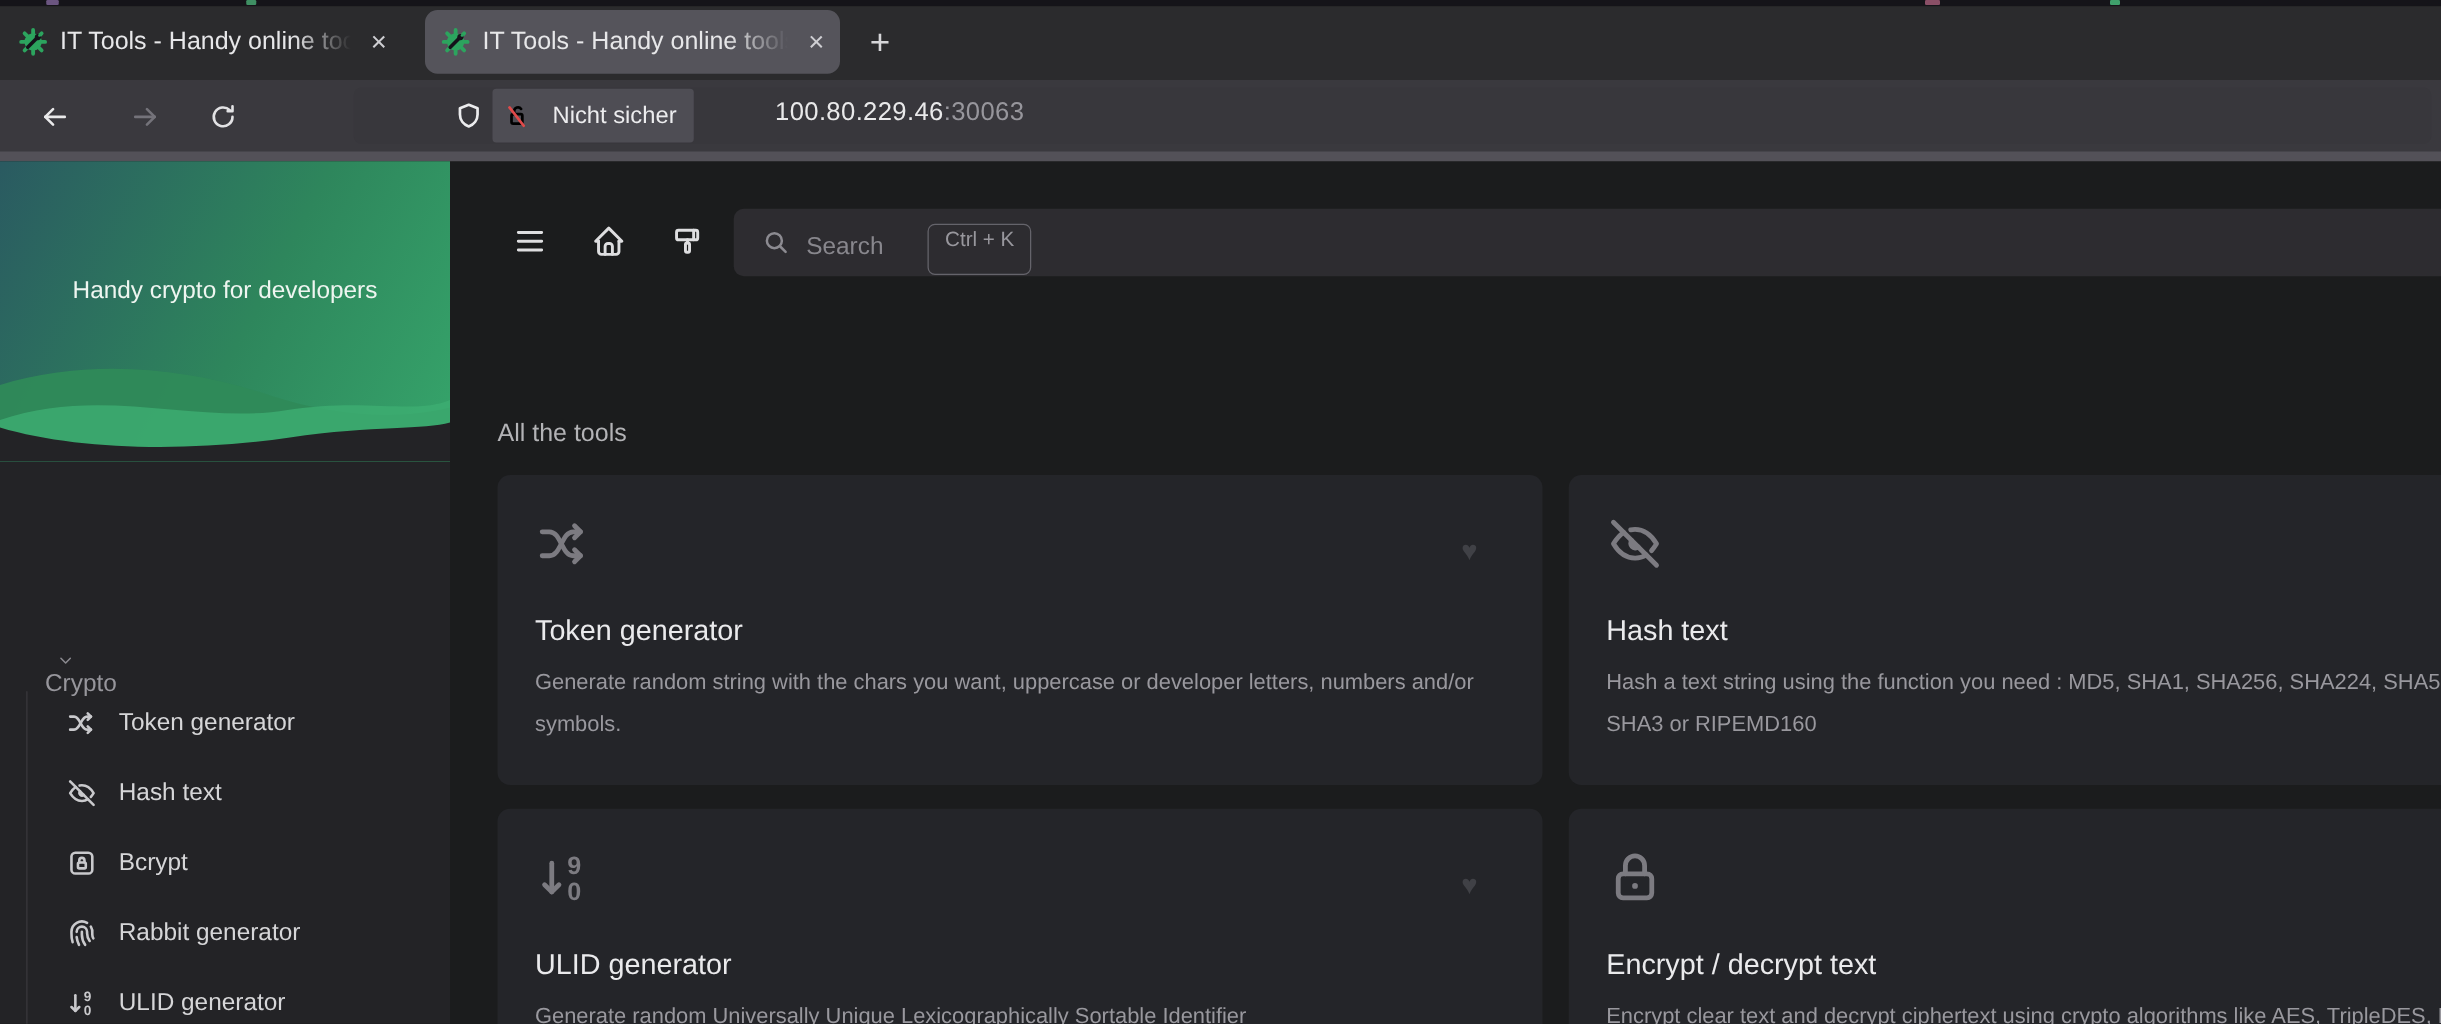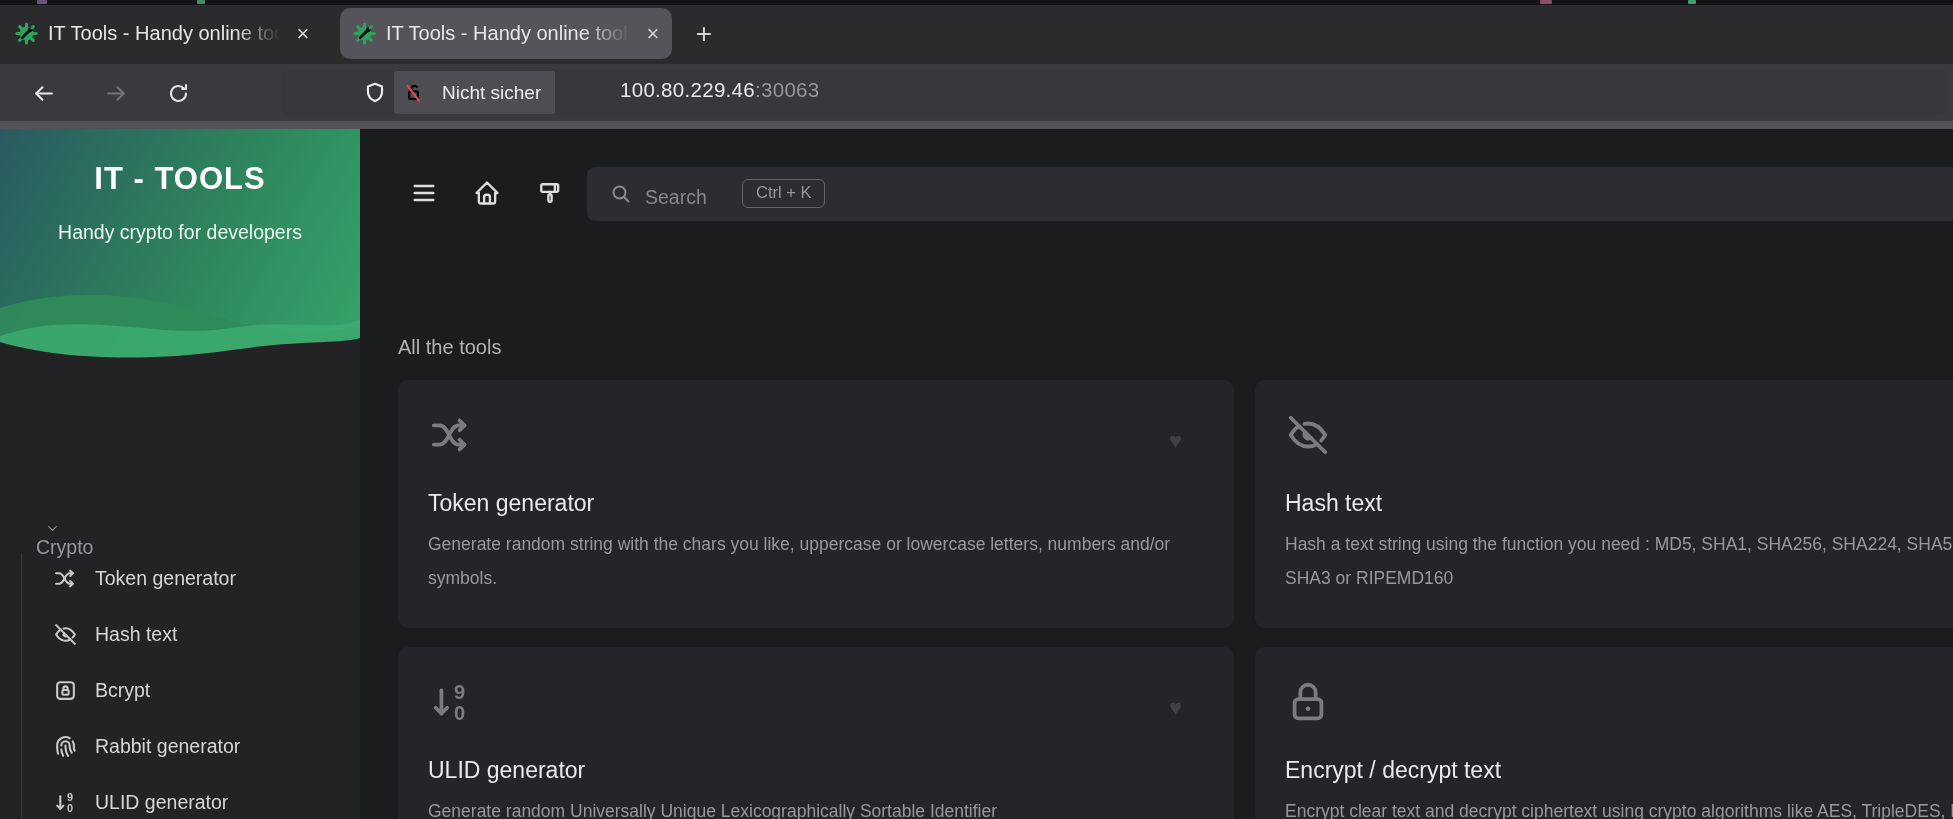--- a/index.html
+++ b/index.html
@@ -61,21 +61,21 @@
   .hdr-btn svg { width:28px; height:28px; }
   #menu-toggle { left:410px; }
   #home-btn { left:473px; }
   #theme-btn { left:536px; }
   #searchbox { left:587px; top:167px; width:1400px; height:54px; background:#2d2c30; border-radius:8px; }
   #searchbox svg { position:absolute; left:22px; top:15px; width:24px; height:24px; color:#8c8b91; }
   #search-input { position:absolute; left:58px; top:0; width:640px; height:60px; background:transparent;
                   border:none; outline:none; font-size:19.5px; color:#e6e6e8;
                   font-family:"Liberation Sans","DejaVu Sans",sans-serif; }
   #search-input::placeholder { color:#88878d; }
-  #search-kbd { position:absolute; left:155px; top:12px; padding:3px 13px 5px;
+  #search-kbd { position:absolute; left:155px; top:12px; padding:3px 13px 17px;
                 border:1px solid #65646b; border-radius:6px; font-size:16.5px; color:#98979d; }
 
   
   #page-heading { left:398px; top:336px; font-size:20px; color:#b3b3b6; }
   #cards { left:398px; top:380px; display:grid; grid-template-columns:836px 836px;
            grid-auto-rows:248px; gap:19px 21px; }
   .card { position:relative; background:#242529; border-radius:10px; padding:26px 30px; }
   .card-icon { width:46px; height:46px; color:#7c7b81; margin-top:6px; }
   .card-title { margin-top:28px; font-size:23px; color:#eaeaec; }
   .card-desc { margin-top:10px; font-size:17.5px; line-height:34px; color:#99989e; max-width:790px; }
@@ -165,21 +165,20 @@
     <path d="M10.5 10.5V8.2A2.8 2.8 0 0 1 15.6 6.6"></path>
     <path d="M7 5.5l10.5 13.5" stroke="#e04a4a"></path>
   </svg>
   <span id="sec-badge-label">Nicht sicher</span>
 </div>
 <div id="url-text" class="abs"><span>100.80.229.46</span><span class="port">:30063</span></div>
 <div id="toolbar-border" class="abs"></div>
 
 <div id="sidebar" class="abs">
   <div id="greenhead" class="abs">
-    <div id="app-title" class="abs">IT - TOOLS</div>
     <div id="app-subtitle" class="abs">Handy crypto for developers</div>
     <svg id="waves" class="abs" viewBox="0 0 360 92" preserveAspectRatio="none">
       <path d="M0 30 C70 8 150 16 215 38 C270 56 320 58 360 48 L360 92 L0 92 Z" fill="#2f8a58" opacity="0.95"></path>
       <path d="M0 58 C80 30 160 62 230 50 C292 40 332 54 360 42 L360 92 L0 92 Z" fill="#3dae72" opacity="0.8"></path>
       <path d="M0 64 C60 82 150 84 232 72 C300 62 340 66 360 60 L360 92 L0 92 Z" fill="#232326"></path>
     </svg>
   </div>
   <div id="section-row" class="abs">
     <svg class="stroked" viewBox="0 0 24 24">
       <path d="M6 9l6 6 6-6"></path>
@@ -269,21 +268,21 @@
 <div id="cards" class="abs">
   <div class="card">
     <svg class="stroked card-icon" viewBox="0 0 24 24">
       <path d="M3 7h3c5 0 5 10 10 10h3"></path>
         <path d="M3 17h3c5 0 5-10 10-10h3"></path>
       <path d="M16.5 4.5L19 7l-2.5 2.5"></path>
         <path d="M16.5 14.5L19 17l-2.5 2.5"></path>
     </svg>
     <span class="card-heart">♥</span>
     <div class="card-title">Token generator</div>
-    <div class="card-desc">Generate random string with the chars you like, uppercase or lowercase letters, numbers and/or symbols.</div>
+    <div class="card-desc">Generate random string with the chars you want, uppercase or developer letters, numbers and/or symbols.</div>
   </div>
   <div class="card">
     <svg class="stroked card-icon" viewBox="0 0 24 24">
       <path d="M10.6 10.6a2 2 0 0 0 2.8 2.8"></path>
       <path d="M16.7 16.7A8.7 8.7 0 0 1 12 18c-3.6 0-6.6-2-9-6 1.3-2.1 2.7-3.7 4.3-4.7m2.9-1.1A9 9 0 0 1 12 6c3.6 0 6.6 2 9 6-.7 1.1-1.4 2.1-2.1 2.9"></path>
       <path d="M3 3l18 18"></path>
     </svg>
     
     <div class="card-title">Hash text</div>
     <div class="card-desc">Hash a text string using the function you need : MD5, SHA1, SHA256, SHA224, SHA512, SHA384, SHA3 or RIPEMD160</div>

